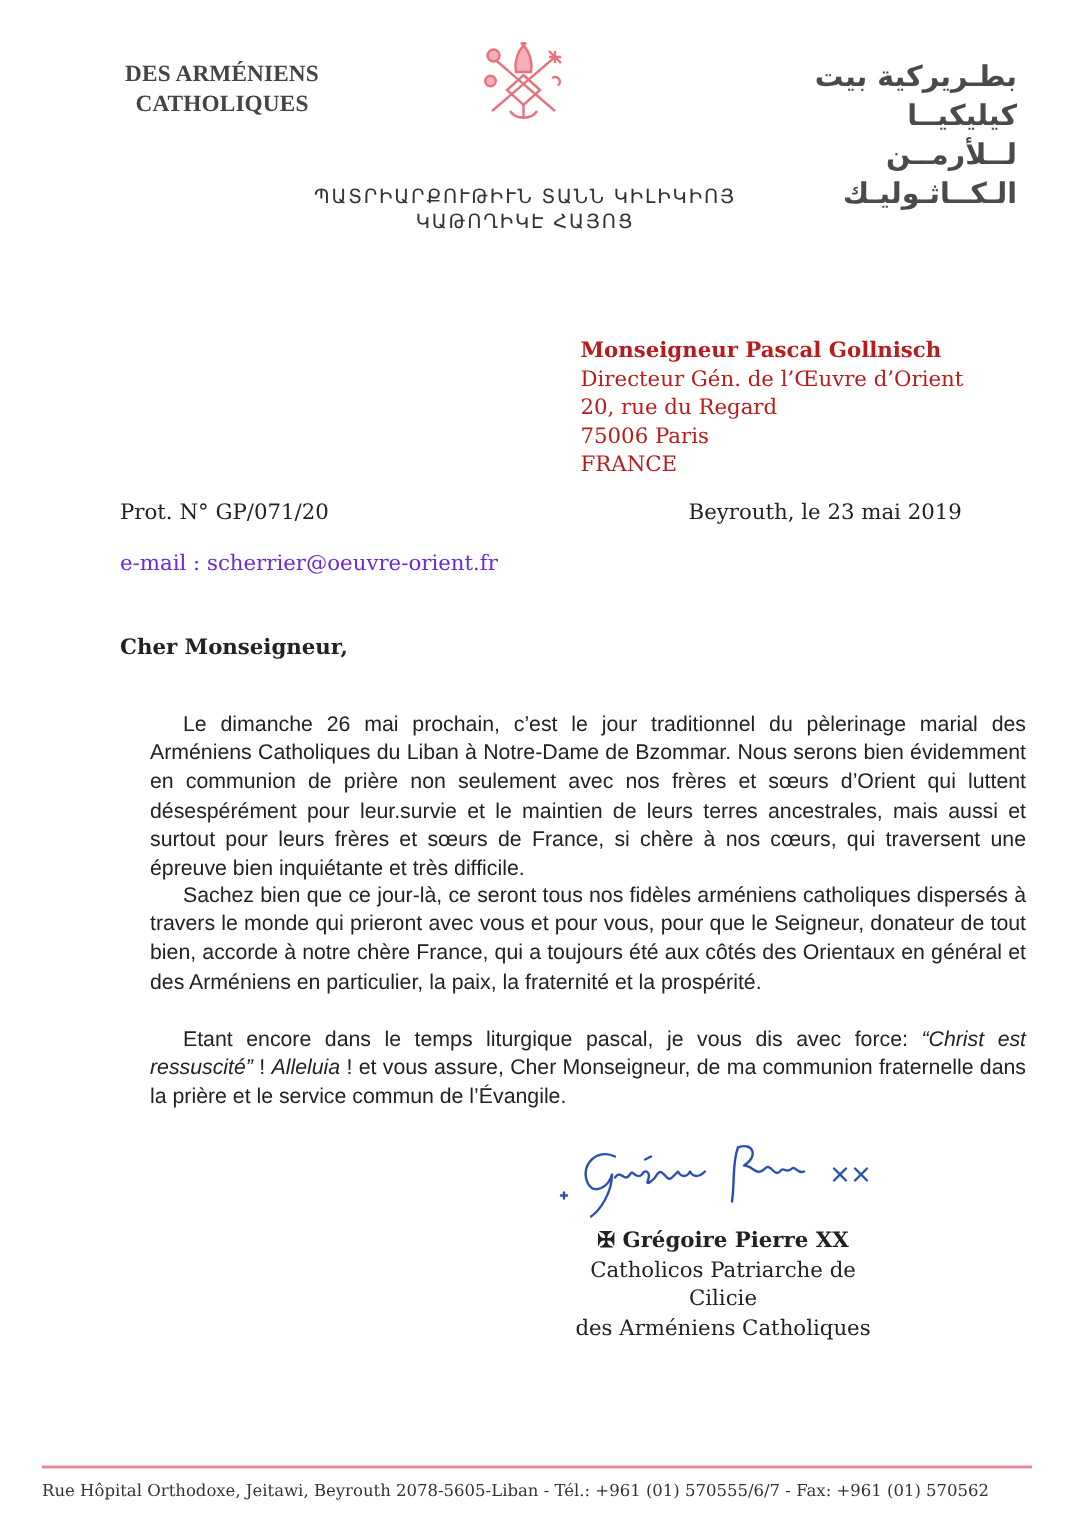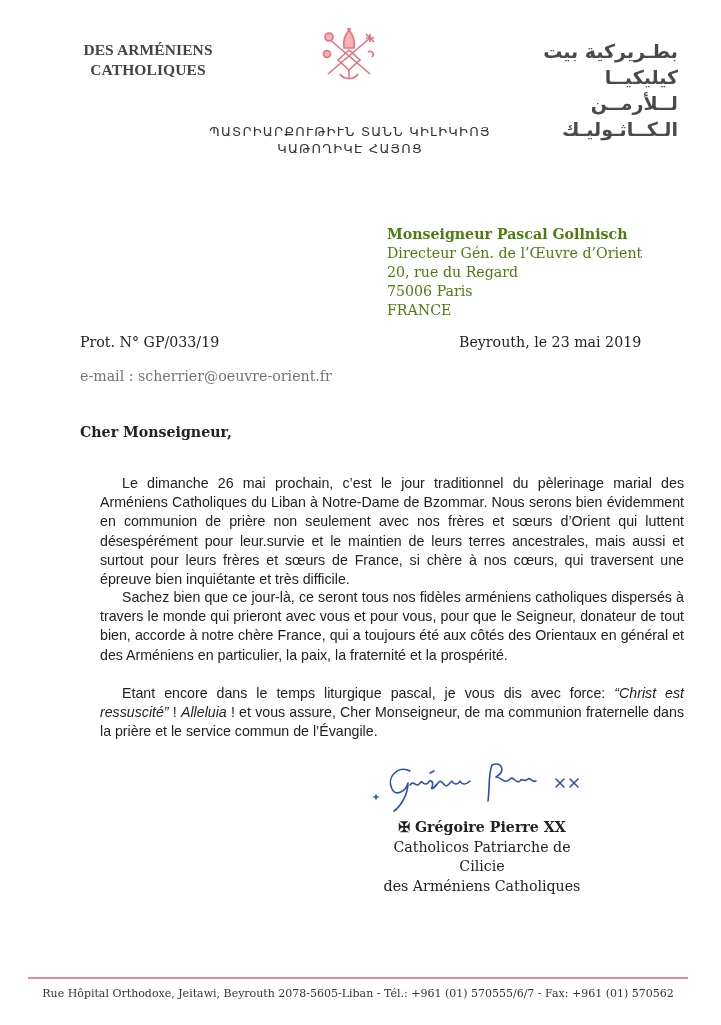--- a/index.html
+++ b/index.html
@@ -2,36 +2,36 @@
 <html><head>
 <meta charset="utf-8">
 <style>
   html, body { margin: 0; padding: 0; background: #ffffff; }
   body { width: 721px; height: 1025px; position: relative; overflow: hidden; color: #2a2a2a; font-family: "Liberation Serif", "DejaVu Serif", serif; }
   .abs { position: absolute; }
   .hdr-fr { left: 28px; top: 40px; width: 240px; text-align: center; font-family: "Liberation Serif", serif; font-weight: bold; font-size: 15.5px; line-height: 20px; color: #444; letter-spacing: 0.1px; }
   .hdr-ar { left: 478px; top: 38px; width: 200px; text-align: right; font-family: "DejaVu Sans", sans-serif; font-weight: bold; font-size: 19px; line-height: 26px; color: #4a4a4a; direction: rtl; }
   .logo { left: 318px; top: 24px; width: 62px; height: 60px; }
   .hdr-hy { left: 200px; top: 123px; width: 300px; text-align: center; font-family: "DejaVu Sans", sans-serif; font-size: 13px; line-height: 17px; color: #333; letter-spacing: 1.2px; }
-  .recipient { left: 387px; top: 225px; font-family: "DejaVu Serif", serif; font-size: 14.2px; line-height: 19px; color: #4d7c0f; }
+  .recipient { left: 387px; top: 225px; font-family: "DejaVu Serif", serif; font-size: 14.2px; line-height: 19px; color: #b91c1c; }
   .recipient .name { font-weight: bold; }
   .prot { left: 80px; top: 334px; font-family: "DejaVu Serif", serif; font-size: 14.2px; color: #222; }
   .date { left: 459px; top: 334px; font-family: "DejaVu Serif", serif; font-size: 14.2px; color: #222; }
-  .email { left: 80px; top: 368px; font-family: "DejaVu Serif", serif; font-size: 14.2px; color: #737373; }
+  .email { left: 80px; top: 368px; font-family: "DejaVu Serif", serif; font-size: 14.2px; color: #6d28d9; }
   .salutation { left: 80px; top: 424px; font-family: "DejaVu Serif", serif; font-size: 14.2px; color: #222; font-weight: bold; }
   .body { left: 84px; width: 584px; font-family: Liberation Sans, sans-serif; font-size: 14.2px; line-height: 19.2px; color: #222; text-align: justify; margin: 16px; }
   .p1 { top: 458px; text-indent: 22px; }
   .p2 { top: 572px; text-indent: 22px; }
   .p3 { top: 668px; text-indent: 22px; }
   .p3 em { font-style: italic; }
   .signature { left: 370px; top: 755px; width: 240px; height: 60px; }
   .signer { left: 376px; top: 818px; font-family: "DejaVu Serif", serif; font-size: 14.2px; line-height: 19.5px; color: #222; text-align: center; width: 212px; }
   .signer .sname { font-weight: bold; }
   .footer-line { left: 28px; top: 977px; width: 660px; height: 2px; background: #e58a98; }
-  .footer { left: 28px; top: 986px; width: 660px; text-align: center; font-family: "DejaVu Serif", serif; font-size: 11px; line-height: 15px; color: #333; }
+  .footer { left: 28px; top: 986px; width: 660px; font-family: "DejaVu Serif", serif; font-size: 11px; line-height: 15px; color: #333; }
 </style>
 </head>
 <body>
 
 <div class="abs hdr-fr">
   <div>DES ARMÉNIENS CATHOLIQUES</div>
 </div>
 
 <div class="abs logo">
   <svg width="62" height="60" viewBox="0 0 62 60">
@@ -69,21 +69,21 @@
 </div>
 
 <div class="abs recipient">
   <div class="name">Monseigneur Pascal Gollnisch</div>
   <div>Directeur Gén. de l’Œuvre d’Orient</div>
   <div>20, rue du Regard</div>
   <div>75006 Paris</div>
   <div>FRANCE</div>
 </div>
 
-<div class="abs prot">Prot. N° GP/033/19</div>
+<div class="abs prot">Prot. N° GP/071/20</div>
 <div class="abs date">Beyrouth, le 23 mai 2019</div>
 <div class="abs email">e-mail : scherrier@oeuvre-orient.fr</div>
 
 <div class="abs salutation">Cher Monseigneur,</div>
 
 <p class="abs body p1">Le dimanche 26 mai prochain, c’est le jour traditionnel du pèlerinage marial des Arméniens Catholiques du Liban à Notre-Dame de Bzommar. Nous serons bien évidemment en communion de prière non seulement avec nos frères et sœurs d’Orient qui luttent désespérément pour leur.survie et le maintien de leurs terres ancestrales, mais aussi et surtout pour leurs frères et sœurs de France, si chère à nos cœurs, qui traversent une épreuve bien inquiétante et très difficile.</p>
 <p class="abs body p2">Sachez bien que ce jour-là, ce seront tous nos fidèles arméniens catholiques dispersés à travers le monde qui prieront avec vous et pour vous, pour que le Seigneur, donateur de tout bien, accorde à notre chère France, qui a toujours été aux côtés des Orientaux en général et des Arméniens en particulier, la paix, la fraternité et la prospérité.</p>
 <p class="abs body p3"><span>Etant encore dans le temps liturgique pascal, je vous dis avec force: </span><em>“Christ est ressuscité”</em><span> ! </span><em>Alleluia</em><span> ! et vous assure, Cher Monseigneur, de ma communion fraternelle dans la prière et le service commun de l’Évangile.</span></p>
 
 <div class="abs signature">

